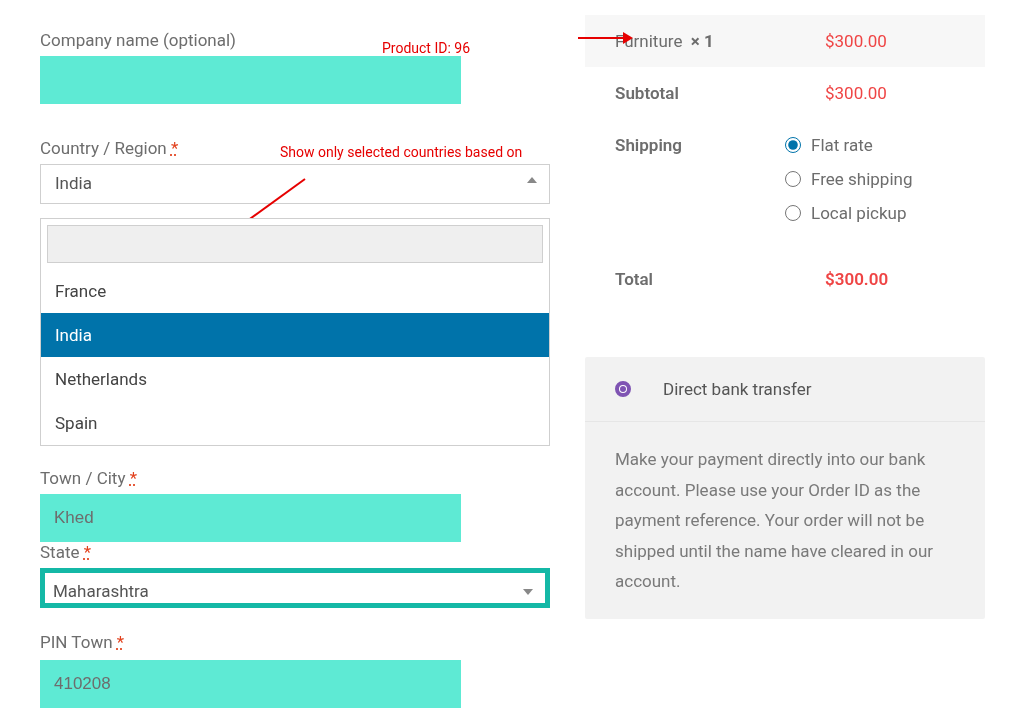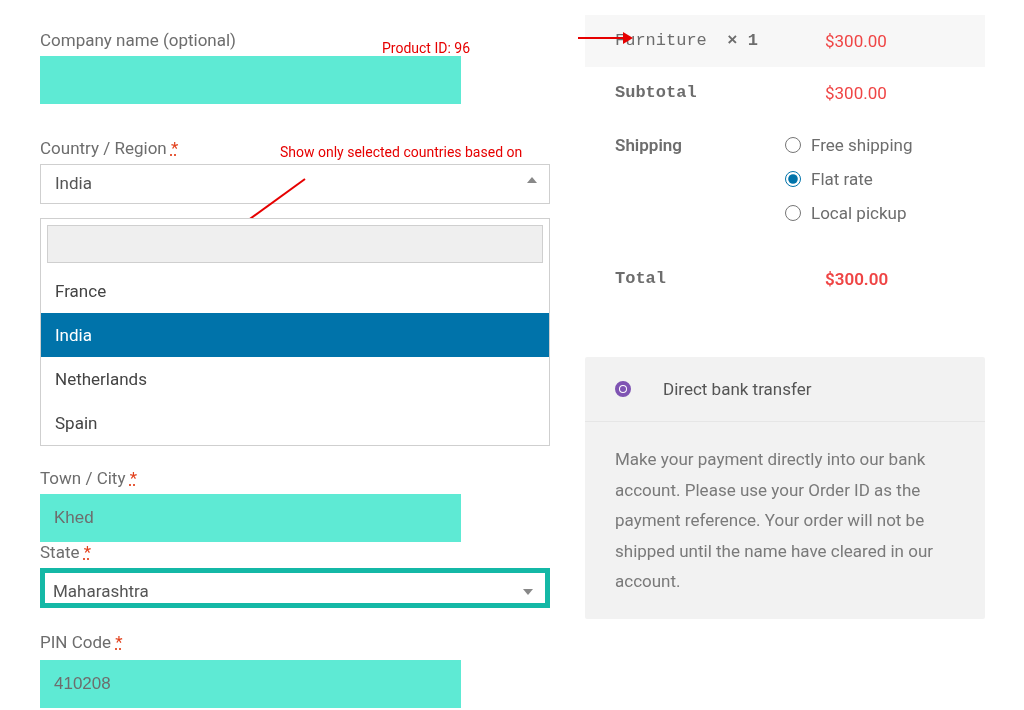--- a/index.html
+++ b/index.html
@@ -104,21 +104,21 @@
 
     
     .town-label { margin-top: 264px; color: #6d6d6d; font-size: 17px; }
     .state-group { }
     .pin-group { margin-top: 24px; }
 
     
     .order-table { width: 100%; }
     .order-row { display: flex; padding: 16px 30px 16px 30px; }
     .order-row.alt { background: #f7f7f7; }
-    .order-row .left { flex: 1; color: #6d6d6d; font-size: 17px; font-family: Liberation Mono, monospace; }
+    .order-row .left { flex: 1; color: #6d6d6d; font-size: 17px; }
     .order-row .right { width: 130px; color: #ef4444; font-size: 17px; }
     .product-qty { font-weight: bold; }
     .subtotal-label, .total-label { font-weight: 600; }
 
     .shipping-row { display: flex; padding: 16px 30px; }
     .shipping-row .left { flex: 1; color: #6d6d6d; font-weight: 600; font-size: 17px; }
     .shipping-options { width: 170px; }
     .ship-opt { display: flex; align-items: center; margin-bottom: 14px; color: #6d6d6d; font-size: 17px; }
     .ship-opt input { margin-right: 10px; width: 16px; height: 16px; accent-color: #0073aa; }
 
@@ -215,21 +215,21 @@
         <span class="required">*</span>
       </label>
       <div class="select-display">
         <span>Maharashtra</span>
         <span class="caret-down"></span>
       </div>
     </div>
 
     <div class="pin-group">
       <label class="form-label">
-        <span>PIN Code</span>
+        <span>PIN Town</span>
         <span class="required">*</span>
       </label>
       <input class="text-input" style="margin-top: 2px;" value="410208">
     </div>
   </div>
 
   <div class="right-col">
     <div class="order-table">
       <div class="order-row alt">
         <div class="left">
@@ -241,26 +241,26 @@
 
       <div class="order-row">
         <div class="left subtotal-label">Subtotal</div>
         <div class="right">$300.00</div>
       </div>
 
       <div class="shipping-row">
         <div class="left">Shipping</div>
         <div class="shipping-options">
           <label class="ship-opt">
+            <input type="radio" name="ship" checked="" style="">
+            <span>Flat rate</span>
+          </label>
+          <label class="ship-opt">
             <input type="radio" name="ship" style="">
             <span>Free shipping</span>
-          </label>
-          <label class="ship-opt">
-            <input type="radio" name="ship" checked="" style="">
-            <span>Flat rate</span>
           </label>
           <label class="ship-opt">
             <input type="radio" name="ship" style="">
             <span>Local pickup</span>
           </label>
         </div>
       </div>
 
       <div class="order-row">
         <div class="left total-label">Total</div>

